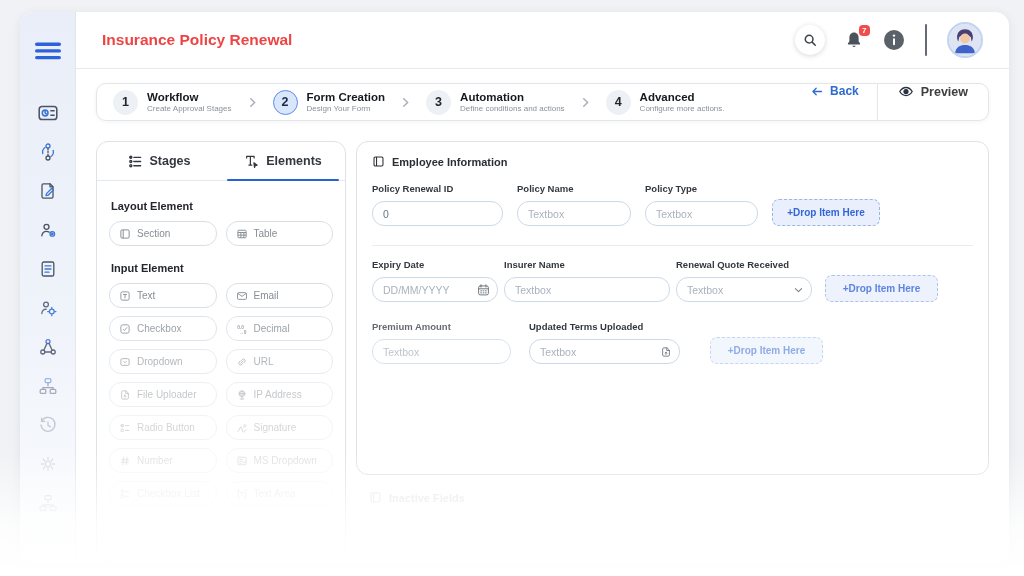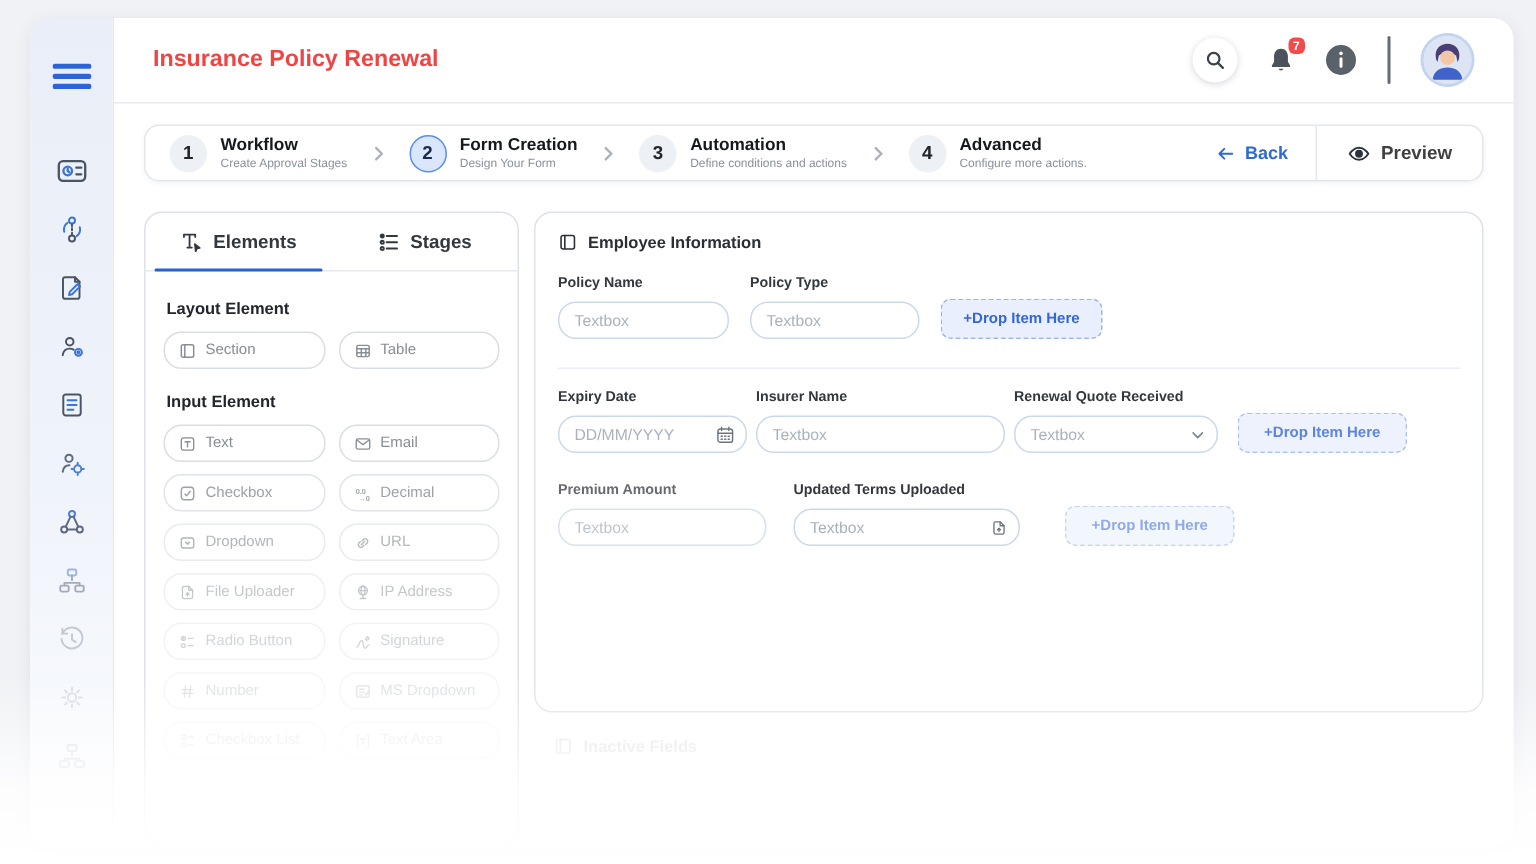--- a/index.html
+++ b/index.html
@@ -45,21 +45,21 @@
     border:1px solid #e3e7ec; border-radius:10px; background:#fff;
     box-shadow:0 1px 4px rgba(25,35,60,.05);
     display:flex; align-items:center; padding:0 0 0 16px;
   }
   .step { display:flex; align-items:center; gap:9px; cursor:pointer; }
   .step-num { width:25px; height:25px; border-radius:50%; background:#edf0f4; color:#22252b; font-size:12.5px; font-weight:600; display:flex; align-items:center; justify-content:center; }
   .step.active .step-num { background:#d9e6fb; border:1.6px solid #5b8def; color:#1c2b4a; }
   .step-title { font-size:11.5px; font-weight:700; color:#15181d; line-height:1.25; }
   .step-sub { font-size:8px; color:#8a919b; line-height:1.2; }
   .step-chev { margin:0 15px; display:flex; }
-  .stepbar-right { margin-left:auto; display:flex; align-items:center; align-self:stretch; }
+  .stepbar-right { margin-left:auto; display:flex; align-items:flex-start; align-self:stretch; }
   .back-btn { display:flex; align-items:center; gap:6px; color:#2e6ad1; font-size:12px; font-weight:600; padding:0 18px; cursor:pointer; }
   .stepbar-sep { width:1px; background:#e3e7ec; align-self:stretch; }
   .preview-btn { display:flex; align-items:center; gap:7px; color:#404040; font-size:12.5px; font-weight:600; padding:0 20px; cursor:pointer; }
   
   .content { flex:1; display:flex; gap:10px; margin:20px 20px 0 20px; align-items:flex-start; }
   
   .lpanel { width:250px; flex:0 0 250px; background:#fff; border:1px solid #dde2e9; border-radius:12px; }
   .tabs { height:39px; display:flex; border-bottom:1px solid #e5e9ee; }
   .tab { flex:1; display:flex; align-items:center; justify-content:center; gap:7px; font-size:12.5px; font-weight:600; color:#33383f; cursor:pointer; position:relative; }
   .tab.active::after { content:""; position:absolute; left:6px; right:6px; bottom:-1px; height:2.5px; background:#2563d4; border-radius:2px; }
@@ -313,40 +313,40 @@
             </span>
           <span>Preview</span>
         </div>
       </div>
     </div>
 
     <div class="content">
 
       <div class="lpanel">
         <div class="tabs">
-          <div class="tab active">
-            <span style="display:flex">
-                <svg width="15" height="15" viewBox="0 0 16 16" fill="none" stroke="#33383f" stroke-width="1.3" stroke-linecap="round" stroke-linejoin="round">
-                  <path d="M2.8 4.2V2.6h8v1.6M6.8 2.6v9.2M5.2 11.8h3.2"></path>
-                  <path d="M10.6 9.4l3.4 2.6-2 .4-.8 1.9z" fill="#33383f"></path>
-                </svg>
-              </span>
-            <span>Elements</span>
-          </div>
           <div class="tab">
             <span style="display:flex">
                 <svg width="15" height="15" viewBox="0 0 16 16" fill="none" stroke="#33383f" stroke-width="1.4" stroke-linecap="round">
                   <path d="M6.2 3.5h7.3M6.2 8h7.3M6.2 12.5h7.3"></path>
                   <circle cx="3" cy="3.5" r="1.1" fill="#33383f"></circle>
                   <circle cx="3" cy="8" r="1.1"></circle>
                   <circle cx="3" cy="12.5" r="1.1"></circle>
                 </svg>
               </span>
             <span>Stages</span>
           </div>
+          <div class="tab active">
+            <span style="display:flex">
+                <svg width="15" height="15" viewBox="0 0 16 16" fill="none" stroke="#33383f" stroke-width="1.3" stroke-linecap="round" stroke-linejoin="round">
+                  <path d="M2.8 4.2V2.6h8v1.6M6.8 2.6v9.2M5.2 11.8h3.2"></path>
+                  <path d="M10.6 9.4l3.4 2.6-2 .4-.8 1.9z" fill="#33383f"></path>
+                </svg>
+              </span>
+            <span>Elements</span>
+          </div>
         </div>
         <div class="lbody">
           <div class="sec-h">Layout Element</div>
           <div class="grid2">
             <button class="el f1">
               <span style="display:flex">
                   <svg width="12" height="12" viewBox="0 0 16 16" fill="none" stroke="currentColor" stroke-width="1.3">
                     <rect x="2.5" y="2.5" width="11" height="11" rx="1.6"></rect>
                     <path d="M5.6 2.5v11"></path>
                   </svg>
@@ -507,20 +507,24 @@
             <span style="display:flex">
                 <svg width="13" height="13" viewBox="0 0 16 16" fill="none" stroke="#2b2f35" stroke-width="1.3">
                   <rect x="2.5" y="2.5" width="11" height="11" rx="1.6"></rect>
                   <path d="M5.6 2.5v11"></path>
                 </svg>
               </span>
             <span>Employee Information</span>
           </div>
 
           <div class="frow g14">
+            <div class="ffield fw-a">
+              <label class="flabel">Policy Renewal ID</label>
+              <div class="inwrap"><input class="inp" value="0" style=""></div>
+            </div>
             <div class="ffield fw-b">
               <label class="flabel">Policy Name</label>
               <div class="inwrap"><input class="inp" placeholder="Textbox" style=""></div>
             </div>
             <div class="ffield fw-c">
               <label class="flabel">Policy Type</label>
               <div class="inwrap"><input class="inp" placeholder="Textbox" style=""></div>
             </div>
             <div class="drop dz1">+Drop Item Here</div>
           </div>

